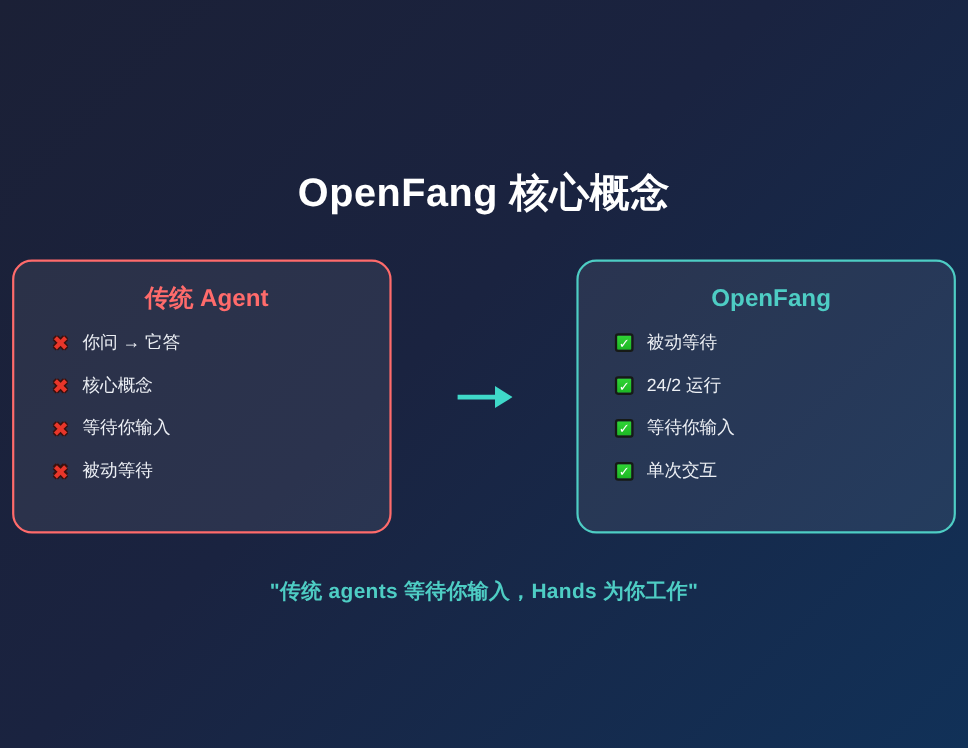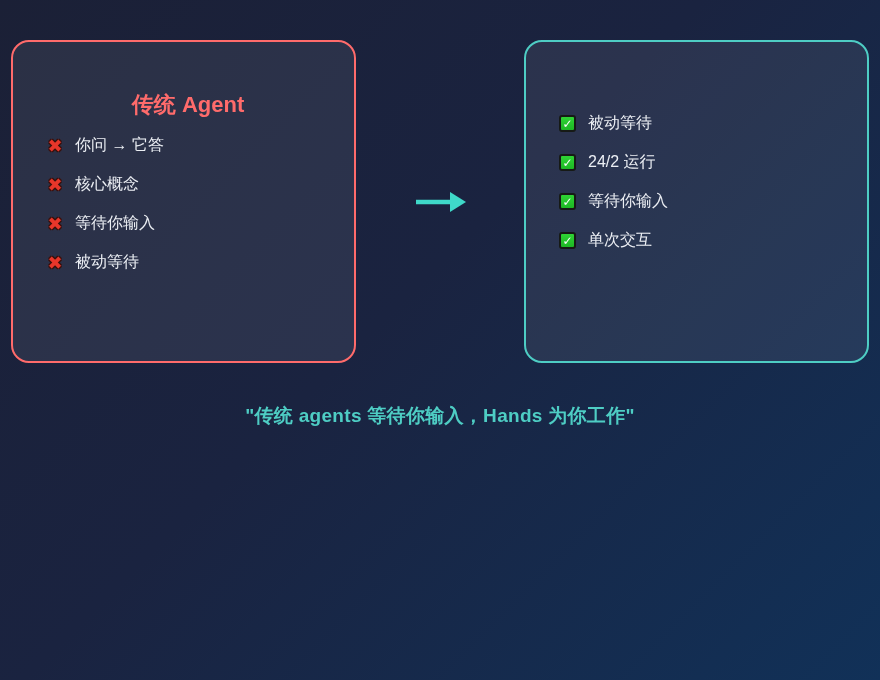--- a/index.html
+++ b/index.html
@@ -30,24 +30,24 @@
   }
   .comparison-row {
     margin-top: 40px;
     padding: 0 11px;
     display: flex;
     align-items: stretch;
   }
   .card {
     box-sizing: border-box;
     width: 345px;
-    height: 323px;
+    height: 249px;
     border-radius: 18px;
     background: rgba(255, 255, 255, 0.075);
-    padding: 52px 24px 0 33px;
+    padding: 22px 24px 0 33px;
     flex: 0 0 345px;
   }
   .card-left {
     border: 2.5px solid #ff6b6b;
   }
   .card-right {
     border: 2.5px solid #4ecdc4;
   }
   .card-title {
     margin: 0;
@@ -114,20 +114,21 @@
     font-weight: bold;
     color: #4ecdc4;
     letter-spacing: 0.3px;
   }
 </style>
 </head>
 <body>
 
 <div class="slide">
 
+  <h1 class="page-title">OpenFang 核心概念</h1>
 
   <div class="comparison-row">
 
     <section class="card card-left">
       <h2 class="card-title">传统 Agent</h2>
       <ul class="card-list">
         <li>
           <span class="cross-icon">✖</span>
           <span>你问 → 它答</span>
         </li>
@@ -147,20 +148,21 @@
     </section>
 
     <div class="arrow-gap">
       <svg width="52" height="26" viewBox="0 0 52 26" aria-hidden="true">
         <line x1="2" y1="13" x2="38" y2="13" stroke="currentColor" stroke-width="4.5"></line>
         <polygon points="36,3 52,13 36,23" fill="currentColor"></polygon>
       </svg>
     </div>
 
     <section class="card card-right">
+      <h2 class="card-title">OpenFang</h2>
       <ul class="card-list">
         <li>
           <span class="check-icon">✓</span>
           <span>被动等待</span>
         </li>
         <li>
           <span class="check-icon">✓</span>
           <span>24/2 运行</span>
         </li>
         <li>

